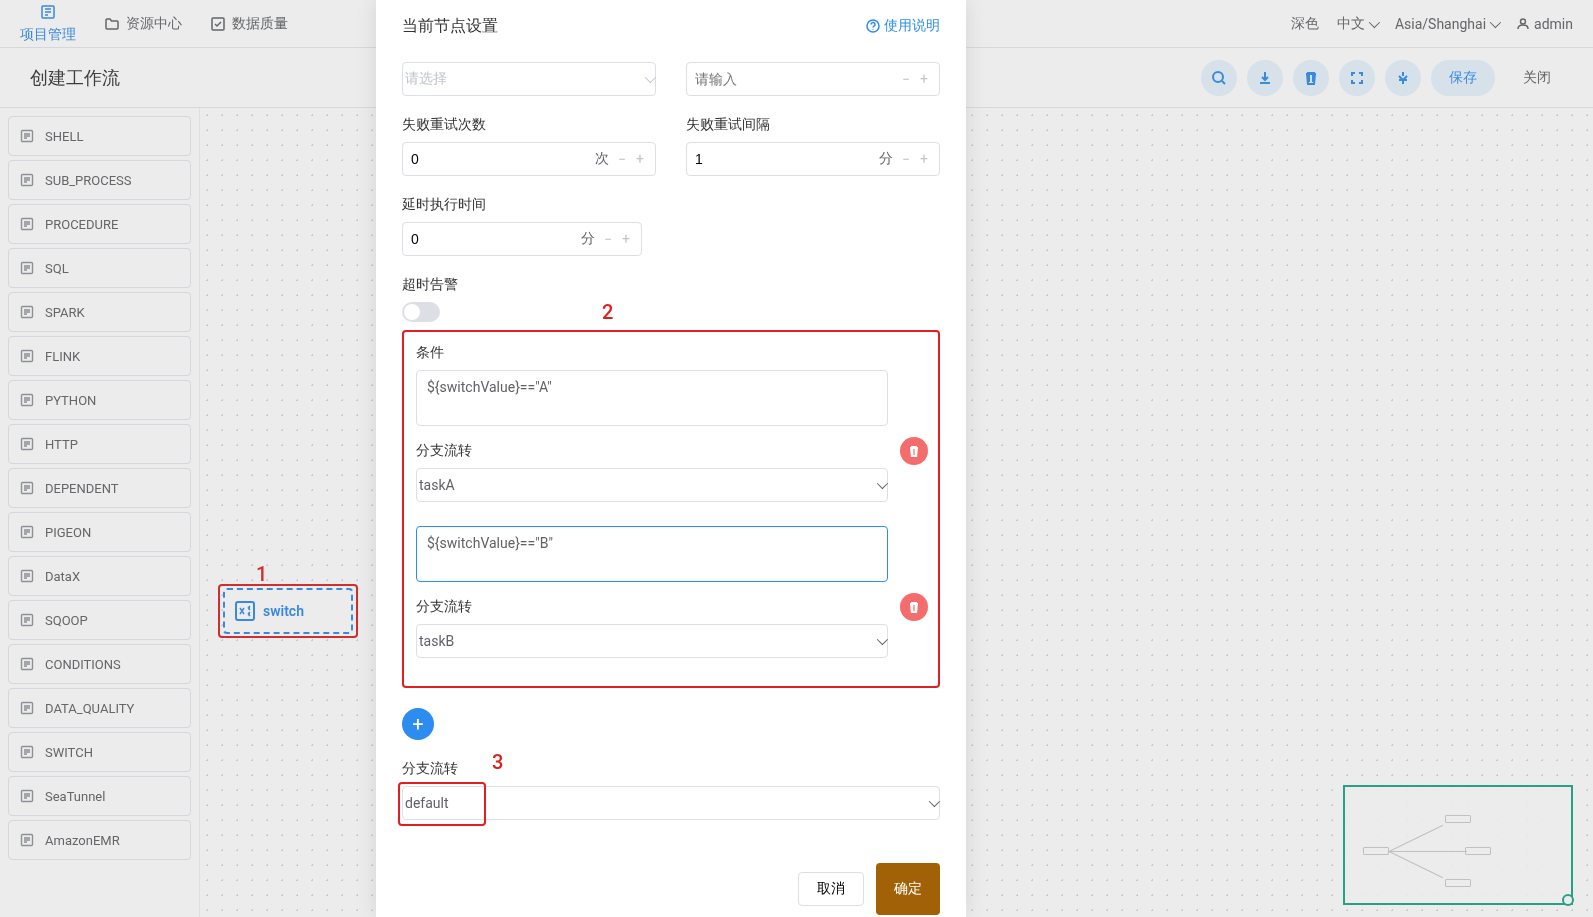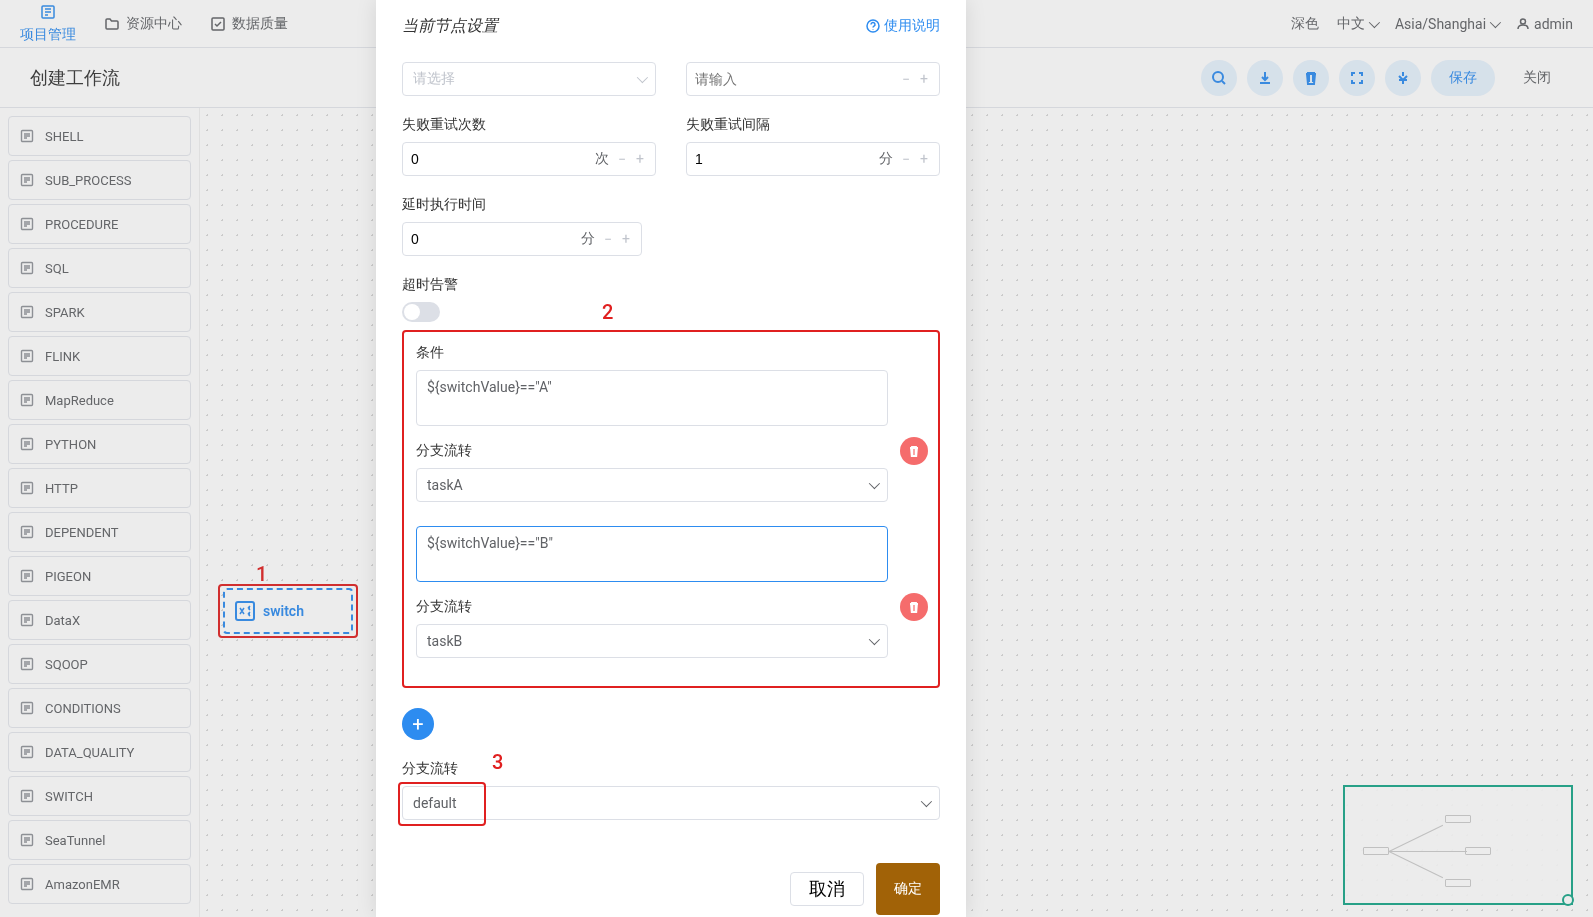--- a/index.html
+++ b/index.html
@@ -40,48 +40,48 @@
 
 
 .minimap { position: absolute; right: 20px; bottom: 12px; width: 230px; height: 120px; border: 2px solid #18a689; background: rgba(255,255,255,0.9); }
 .minimap::after { content: ''; position: absolute; right: -3px; bottom: -3px; width: 8px; height: 8px; border: 2px solid #18a689; border-radius: 50%; background: #fff; }
 .mm-node { position: absolute; width: 26px; height: 8px; background: #fff; border: 1px solid #ccc; border-radius: 1px; }
 .mm-line { position: absolute; height: 1px; background: #ccc; transform-origin: left center; }
 
 
 .modal { position: absolute; left: 376px; top: 0; width: 590px; height: 100%; background: #fff; box-shadow: 0 0 20px rgba(0,0,0,0.1); display: flex; flex-direction: column; z-index: 100; }
 .modal-header { height: 52px; padding: 0 26px; display: flex; align-items: center; justify-content: space-between; flex-shrink: 0; }
-.modal-title { font-size: 16px; font-weight: 500; font-style: italic; }
+.modal-title { font-size: 16px; font-weight: 500; }
 .help-link { color: #2d8cf0; display: flex; align-items: center; gap: 4px; cursor: pointer; }
 .modal-body { flex: 1; overflow-y: auto; padding: 10px 26px 4px; }
 .modal-footer { height: 56px; display: flex; align-items: center; justify-content: flex-end; gap: 12px; padding: 0 26px; flex-shrink: 0; }
 
 .form-row { display: flex; gap: 30px; margin-bottom: 20px; }
 .form-col { flex: 1; min-width: 0; }
 .form-label { font-size: 14px; color: #333; margin-bottom: 8px; display: block; }
 
-.select-box { height: 34px; border: 1px solid #dcdfe6; border-radius: 4px; display: flex; align-items: center; padding: 0 10px; color: #c0c4cc; justify-content: space-between; cursor: pointer; }
+.select-box { height: 34px; border: 1px solid #dcdfe6; border-radius: 4px; display: flex; align-items: center; padding: 0 2px; color: #c0c4cc; justify-content: space-between; cursor: pointer; }
 .select-box.has-value { color: #606266; }
 .input-box { height: 34px; border: 1px solid #dcdfe6; border-radius: 4px; display: flex; align-items: center; padding: 0 8px; }
 .input-box input { border: none; outline: none; flex: 1; font-size: 14px; min-width: 0; }
 .input-suffix { color: #606266; margin: 0 6px; }
 .stepper-btns { display: flex; gap: 4px; color: #c0c4cc; }
 .stepper-btn { width: 14px; text-align: center; cursor: pointer; font-size: 14px; }
 
 .toggle { width: 38px; height: 20px; background: #dcdfe6; border-radius: 10px; position: relative; cursor: pointer; }
 .toggle::after { content: ''; position: absolute; left: 2px; top: 2px; width: 16px; height: 16px; background: #fff; border-radius: 50%; }
 
 .textarea-box { border: 1px solid #dcdfe6; border-radius: 4px; padding: 8px 10px; min-height: 56px; color: #606266; }
 .textarea-box.focused { border-color: #2d8cf0; }
 
 .branch-row { position: relative; margin-bottom: 16px; }
 .delete-btn { position: absolute; right: -40px; top: -5px; width: 28px; height: 28px; background: #f56c6c; border-radius: 50%; display: flex; align-items: center; justify-content: center; color: #fff; cursor: pointer; }
 .add-btn { width: 32px; height: 32px; background: #2d8cf0; border-radius: 50%; display: flex; align-items: center; justify-content: center; color: #fff; cursor: pointer; font-size: 20px; margin-bottom: 20px; }
 
-.btn-default { height: 34px; padding: 0 18px; border: 1px solid #dcdfe6; border-radius: 4px; background: #fff; cursor: pointer; font-size: 18px; }
+.btn-default { height: 34px; padding: 0 18px; border: 1px solid #dcdfe6; border-radius: 4px; background: #fff; cursor: pointer; font-size: 14px; }
 .btn-primary { height: 52px; padding: 0 18px; border: none; border-radius: 4px; background: #a16207; color: #fff; cursor: pointer; font-size: 14px; }
 
 .dim-overlay { position: absolute; inset: 0; background: rgba(128,128,128,0.15); pointer-events: none; z-index: 50; }
 
 .chev-down { display: inline-block; width: 8px; height: 8px; border-right: 1.5px solid currentColor; border-bottom: 1.5px solid currentColor; transform: rotate(45deg) translateY(-2px); }
 
 
 .modal-body { position: relative; }
 
 .cond-wrap { border: 2px solid #e02020; border-radius: 4px; padding: 12px; margin-bottom: 20px; padding-right: 50px; }
@@ -234,29 +234,20 @@
         <span>SPARK</span>
       </div>
       <div class="sidebar-item">
         <span class="sb-icon">
           <svg width="14" height="14" viewBox="0 0 14 14" fill="none" stroke="currentColor" stroke-width="1.4">
             <rect x="1.5" y="1.5" width="11" height="11" rx="1"></rect>
             <path d="M4 5h6M4 7h6M4 9h3"></path>
           </svg>
         </span>
         <span>FLINK</span>
-      </div>
-      <div class="sidebar-item">
-        <span class="sb-icon">
-          <svg width="14" height="14" viewBox="0 0 14 14" fill="none" stroke="currentColor" stroke-width="1.4">
-            <rect x="1.5" y="1.5" width="11" height="11" rx="1"></rect>
-            <path d="M4 5h6M4 7h6M4 9h3"></path>
-          </svg>
-        </span>
-        <span>MapReduce</span>
       </div>
       <div class="sidebar-item">
         <span class="sb-icon">
           <svg width="14" height="14" viewBox="0 0 14 14" fill="none" stroke="currentColor" stroke-width="1.4">
             <rect x="1.5" y="1.5" width="11" height="11" rx="1"></rect>
             <path d="M4 5h6M4 7h6M4 9h3"></path>
           </svg>
         </span>
         <span>PYTHON</span>
       </div>

